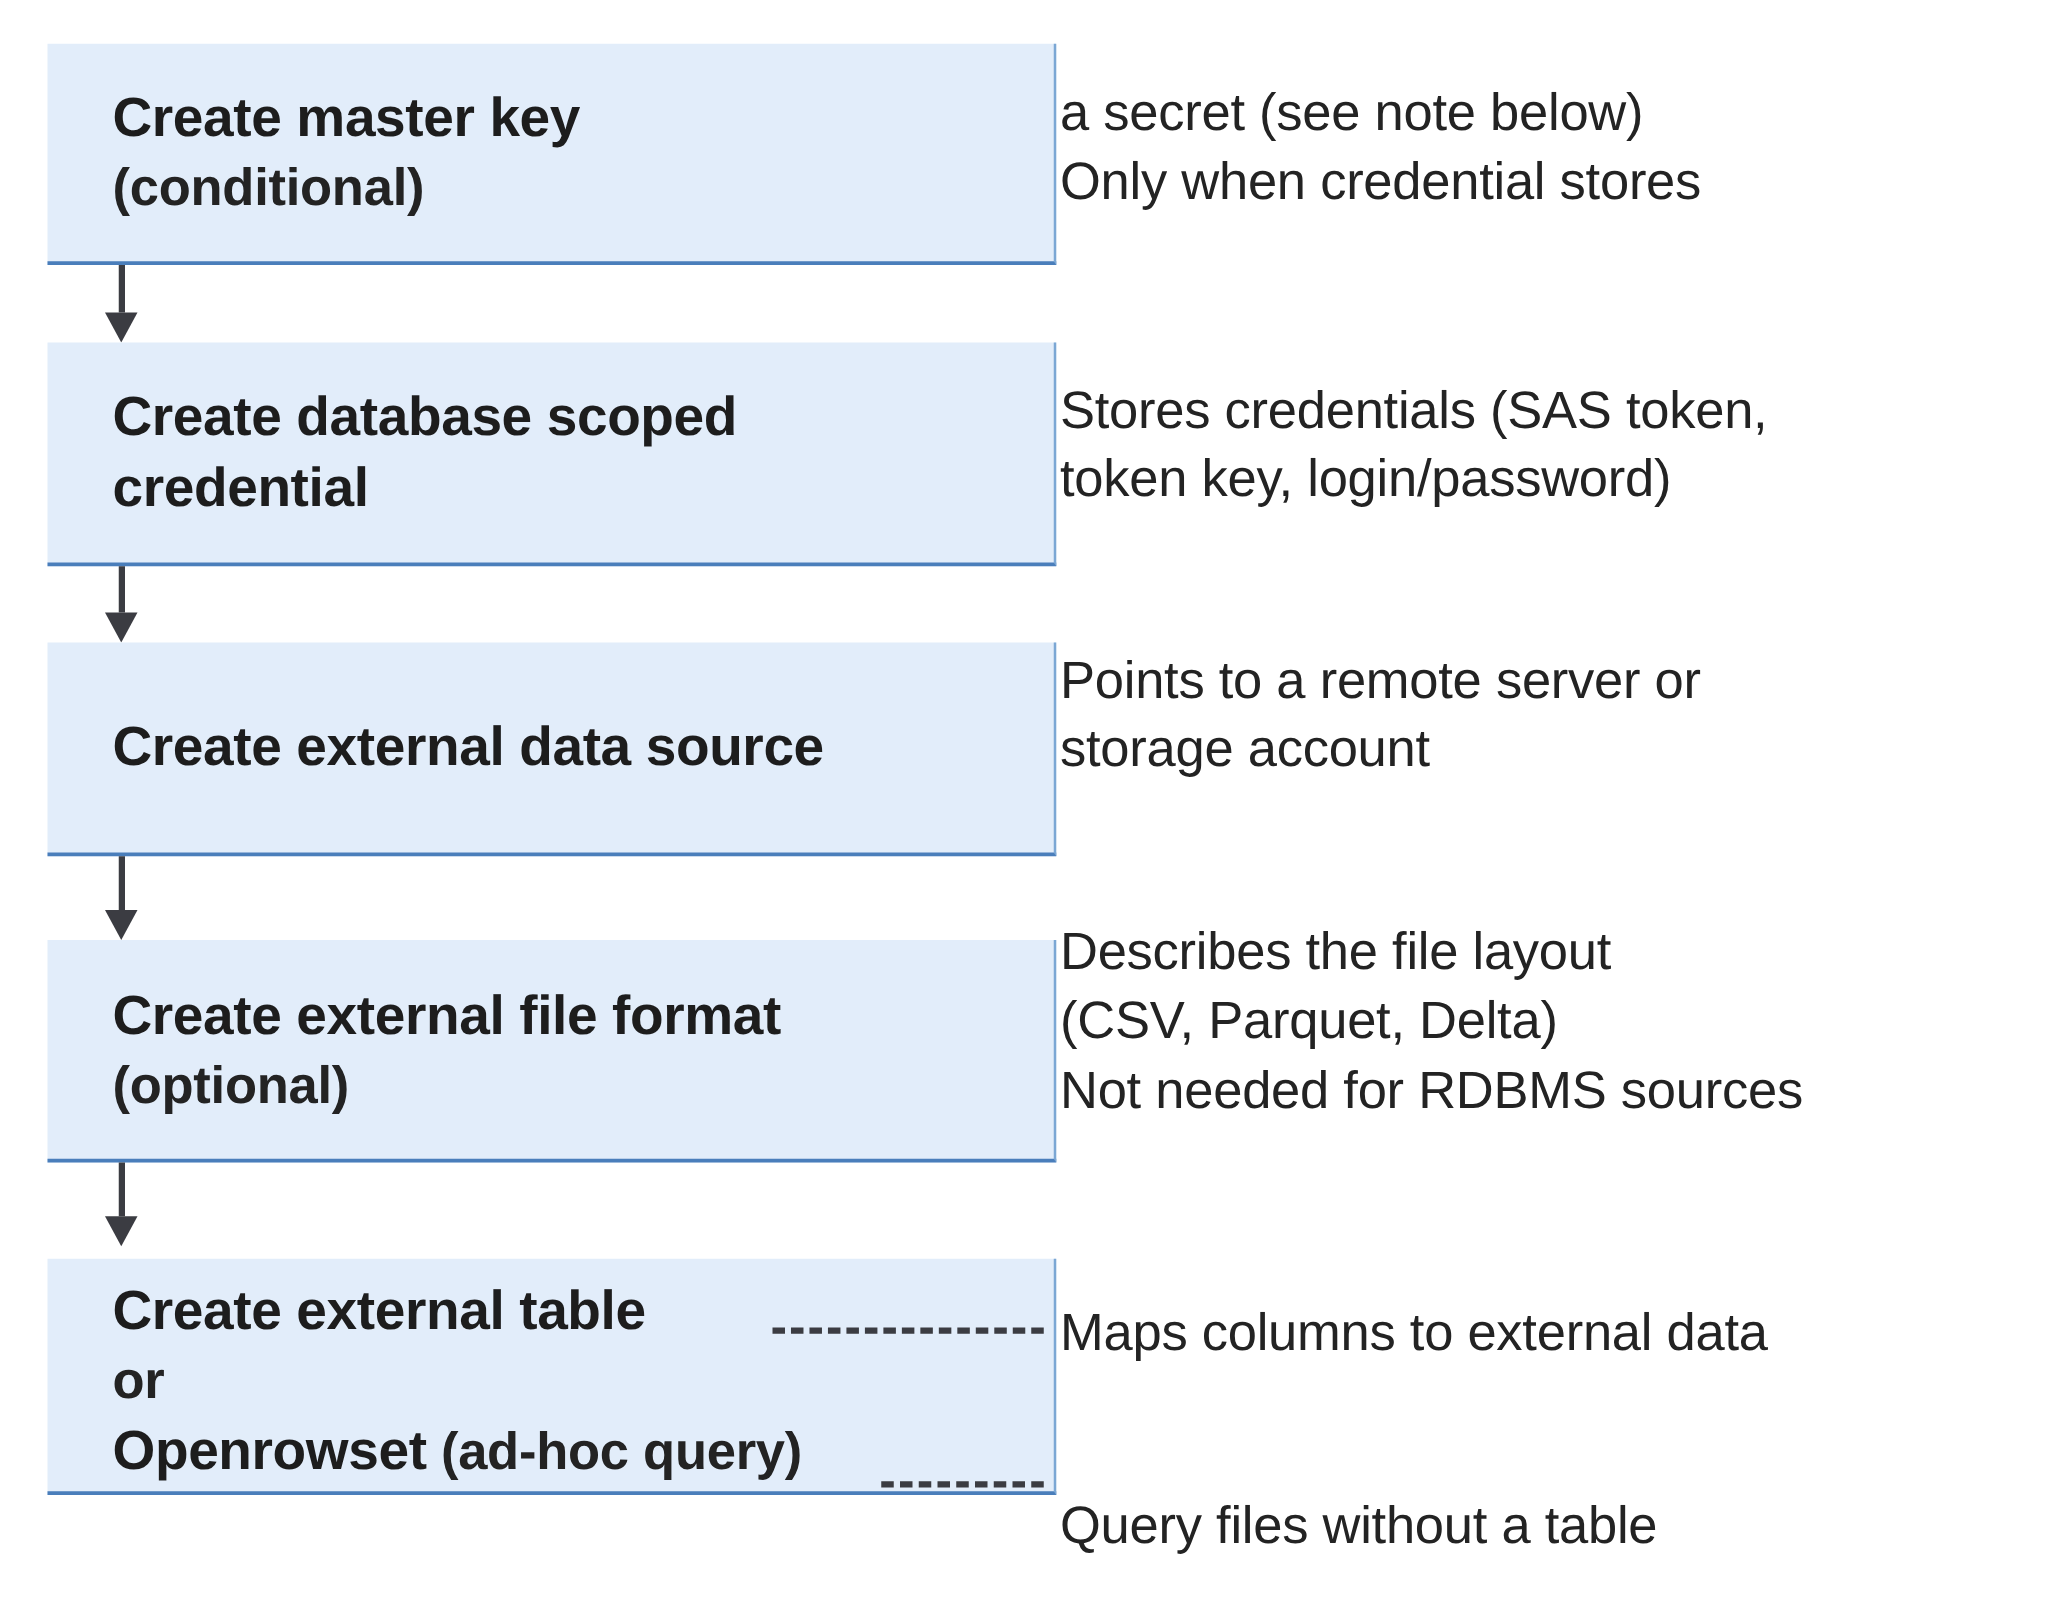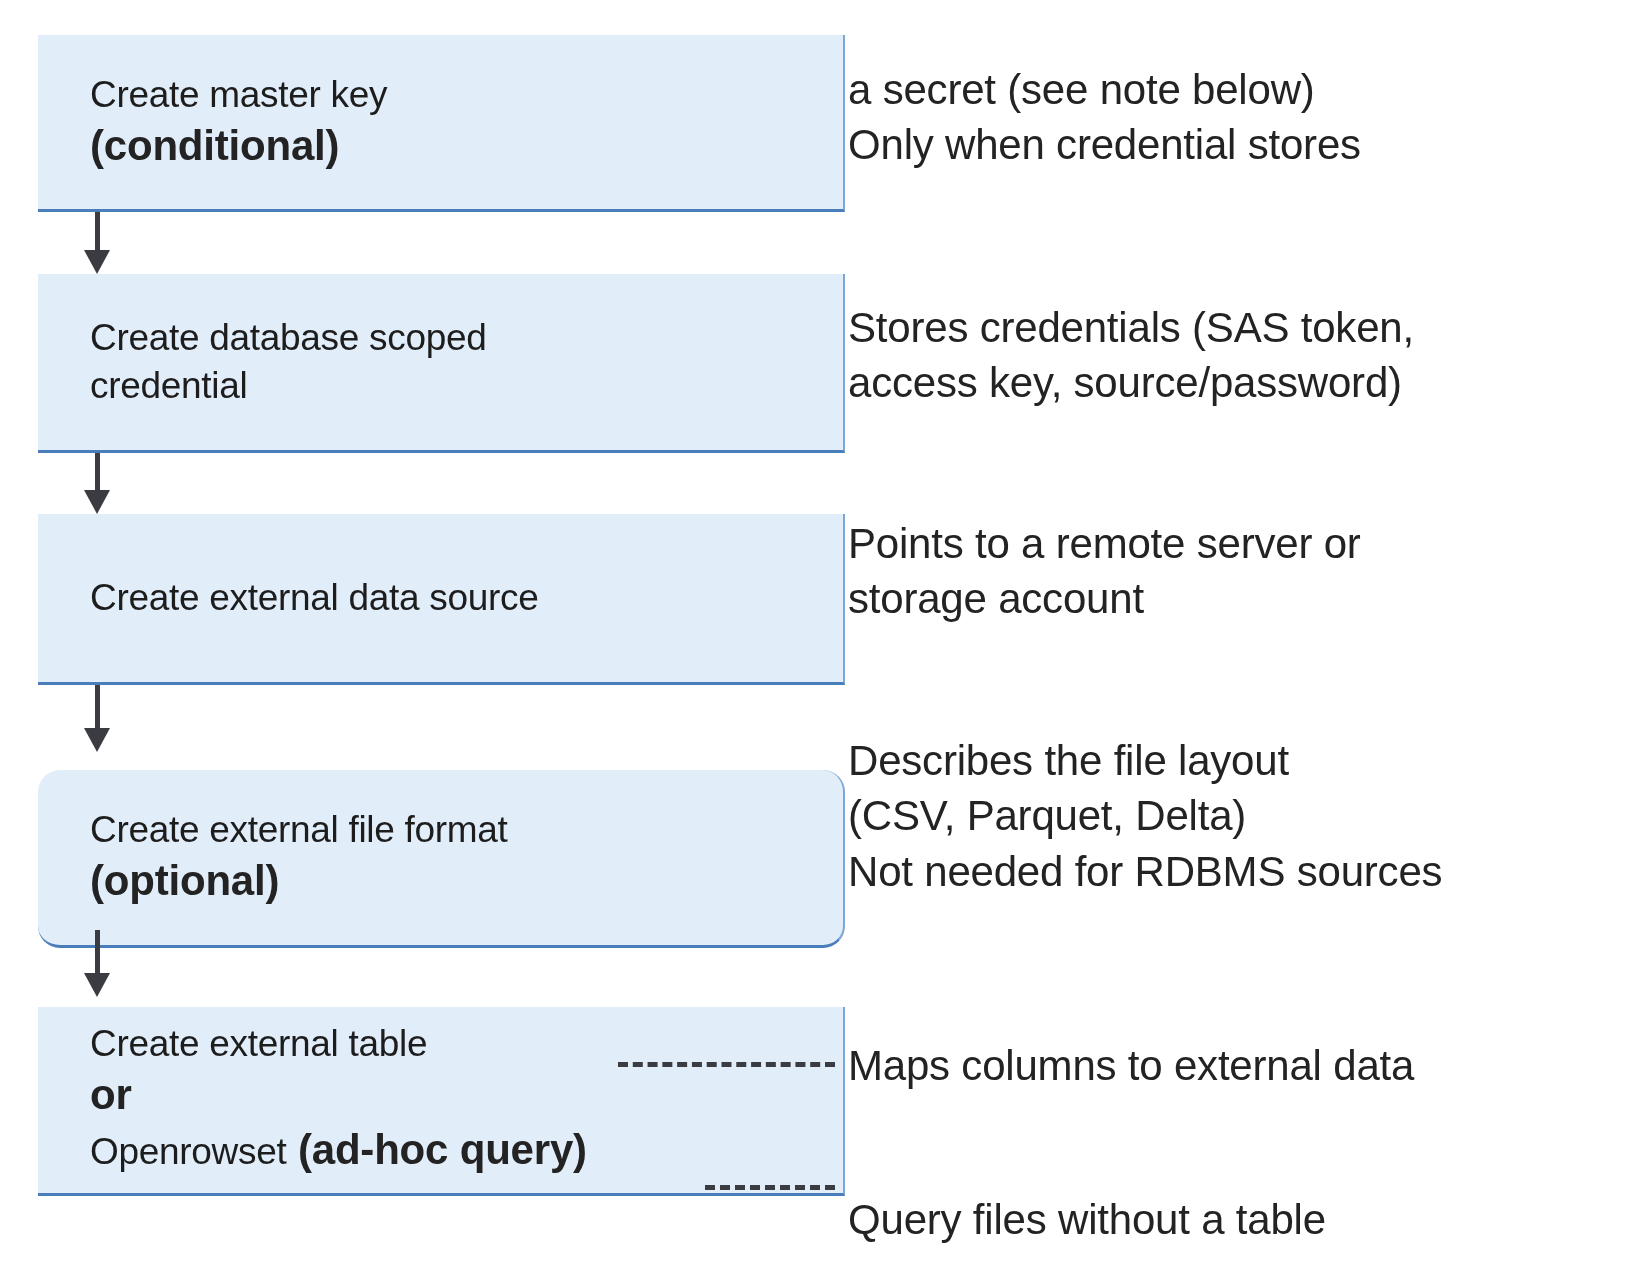--- a/index.html
+++ b/index.html
@@ -31,22 +31,22 @@
     display: flex;
     flex-direction: column;
     justify-content: center;
   }
   .flow-box .box-line {
     padding-left: 52px;
     line-height: 1.30;
     white-space: nowrap;
   }
   .strong {
-    font-weight: normal;
-    font-size: 37px;
+    font-weight: bold;
+    font-size: 44px;
     letter-spacing: -0.3px;
     color: #1d1d1d;
   }
   .light {
     font-weight: bold;
     font-size: 42px;
     letter-spacing: -0.2px;
     color: #232323;
   }
 
@@ -117,21 +117,21 @@
   <div class="flow-box" style="top:274px;height:179px;">
     <div class="box-line">
       <span class="strong">Create database scoped</span>
     </div>
     <div class="box-line">
       <span class="strong">credential</span>
     </div>
   </div>
   <div class="note" style="top:300px;">
     <div>Stores credentials (SAS token,</div>
-    <div>access key, source/password)</div>
+    <div>token key, login/password)</div>
   </div>
 
   <div class="arrow" style="top:453px;height:61px;">
     <div class="shaft" style="height:37px;"></div>
     <div class="head" style="top:37px;"></div>
   </div>
 
   <div class="flow-box" style="top:514px;height:171px;">
     <div class="box-line">
       <span class="strong">Create external data source</span>
@@ -140,21 +140,21 @@
   <div class="note" style="top:516px;">
     <div>Points to a remote server or</div>
     <div>storage account</div>
   </div>
 
   <div class="arrow" style="top:685px;height:67px;">
     <div class="shaft" style="height:43px;"></div>
     <div class="head" style="top:43px;"></div>
   </div>
 
-  <div class="flow-box" style="top:770px;height:178px;border-radius:22px;">
+  <div class="flow-box" style="top:752px;height:178px;">
     <div class="box-line">
       <span class="strong">Create external file format</span>
     </div>
     <div class="box-line">
       <span class="light">(optional)</span>
     </div>
   </div>
   <div class="note" style="top:733px;">
     <div>Describes the file layout</div>
     <div>(CSV, Parquet, Delta)</div>

